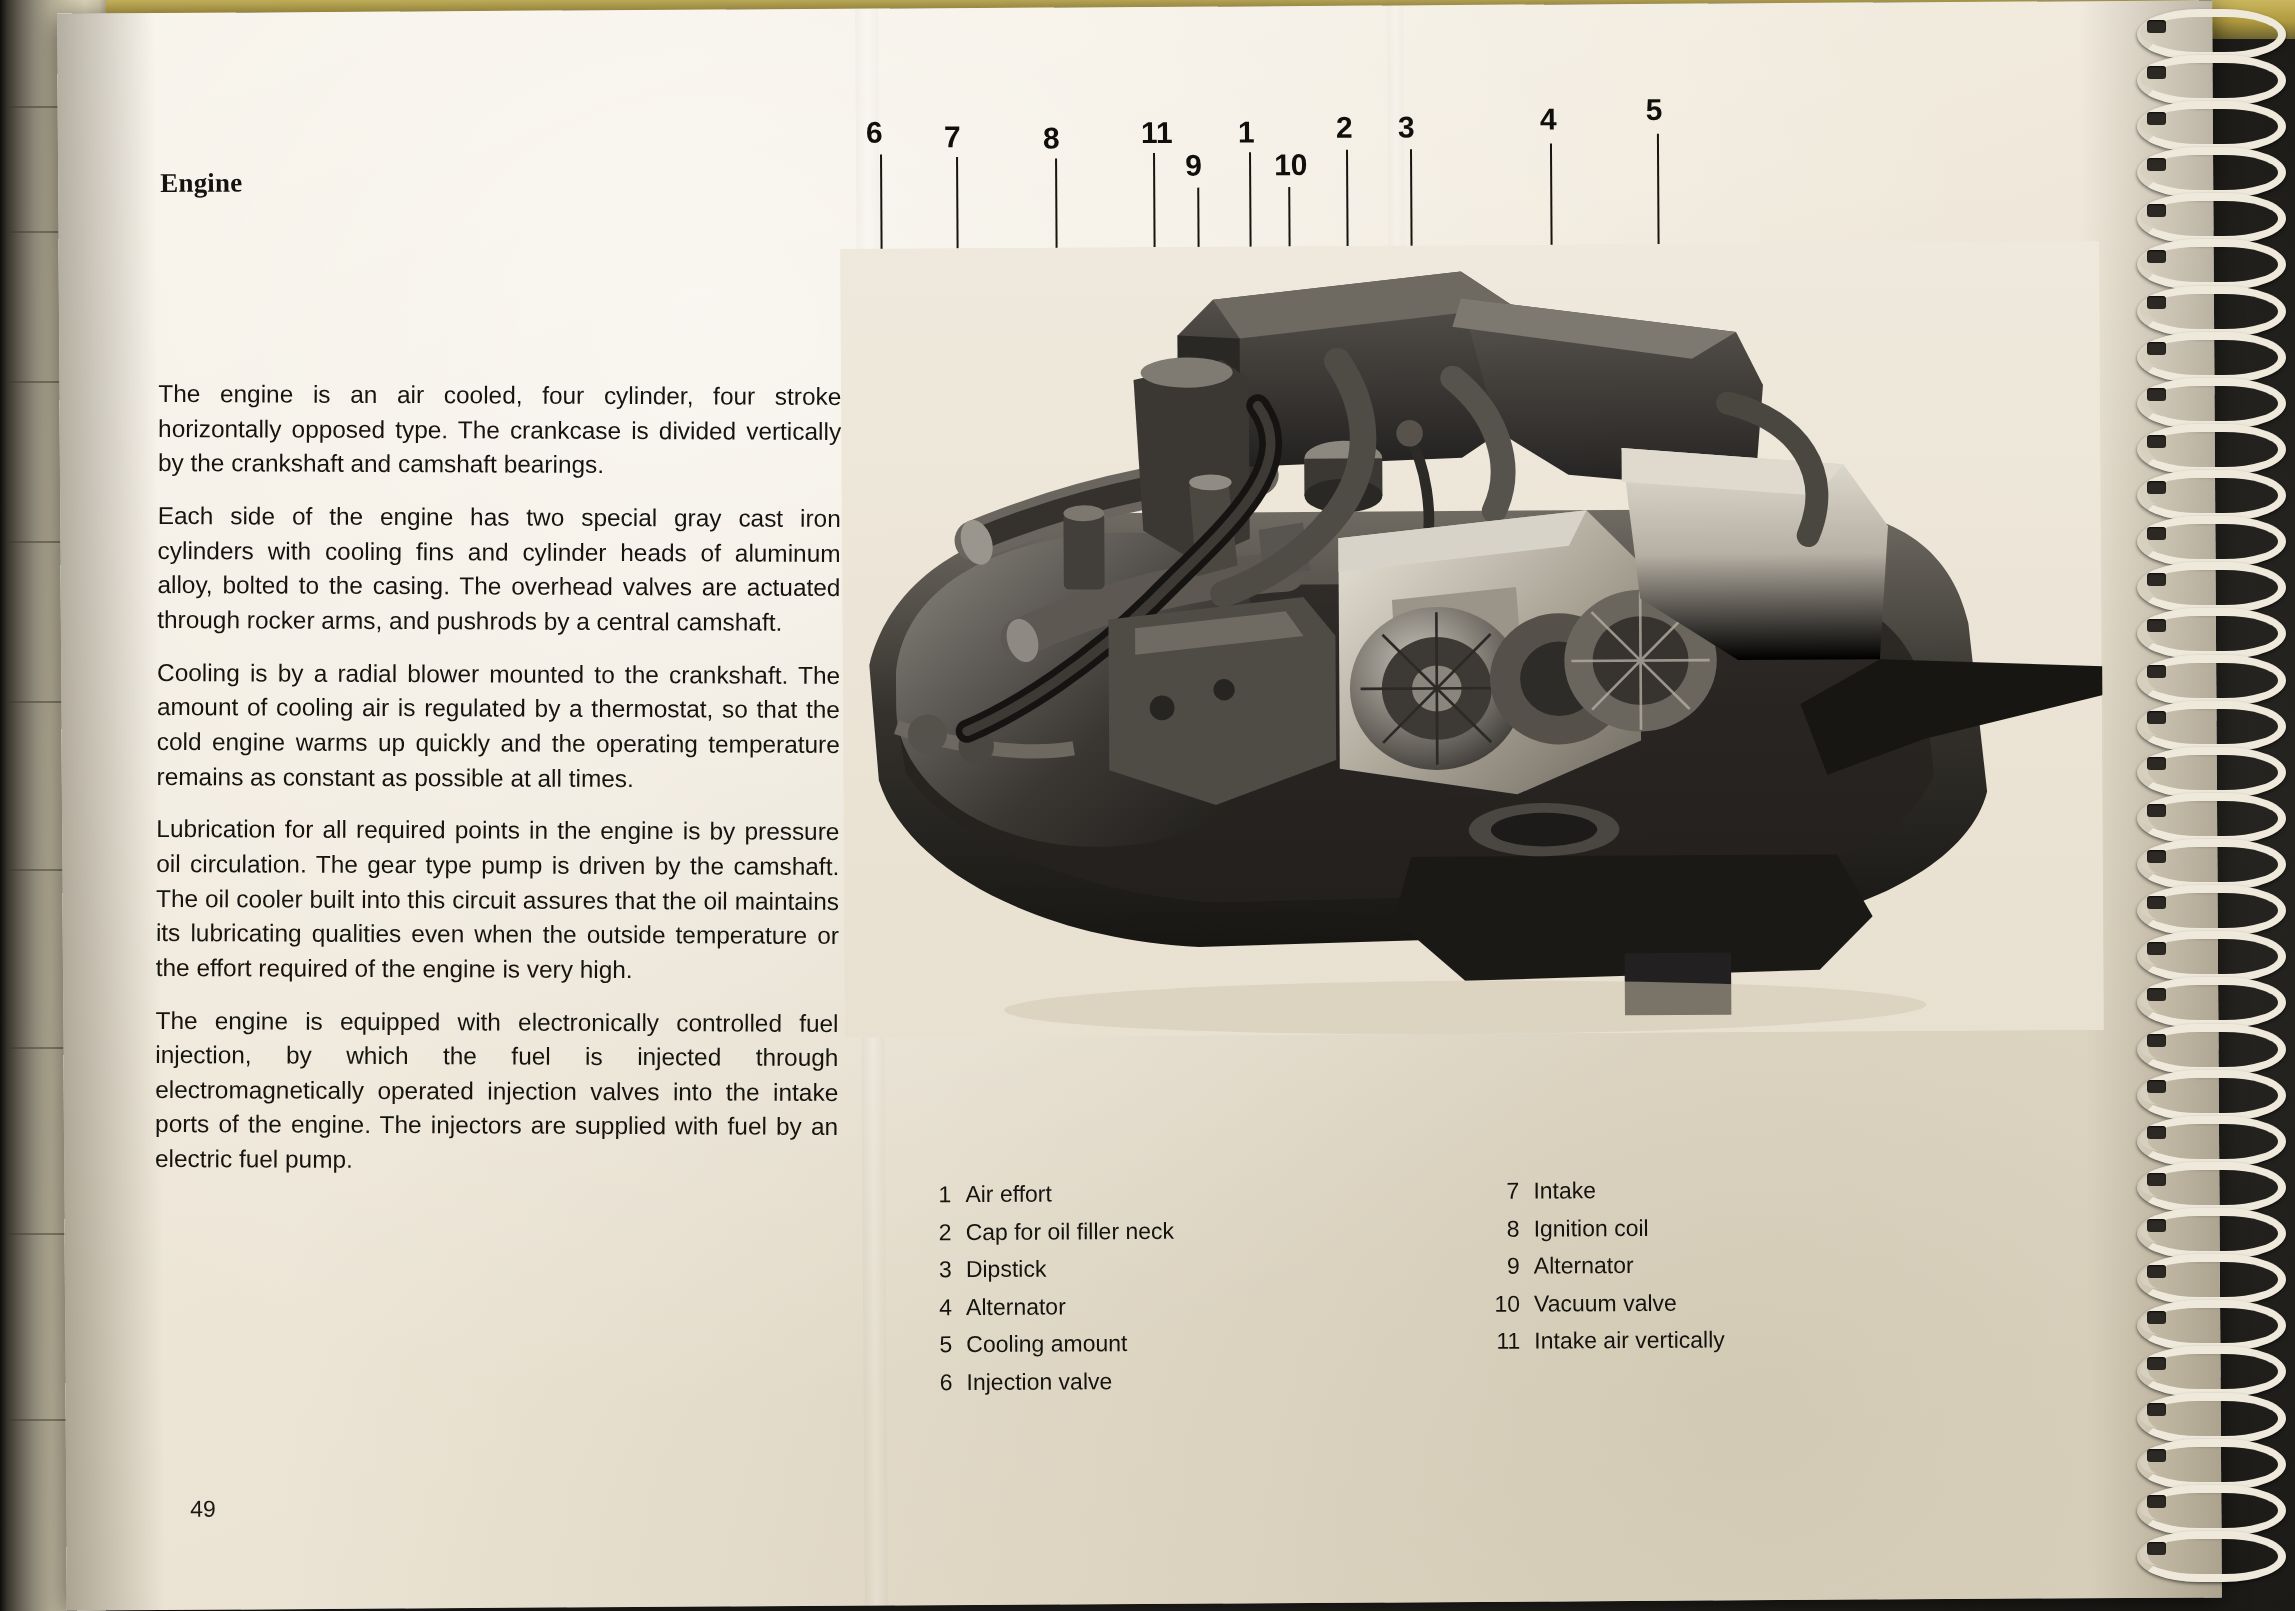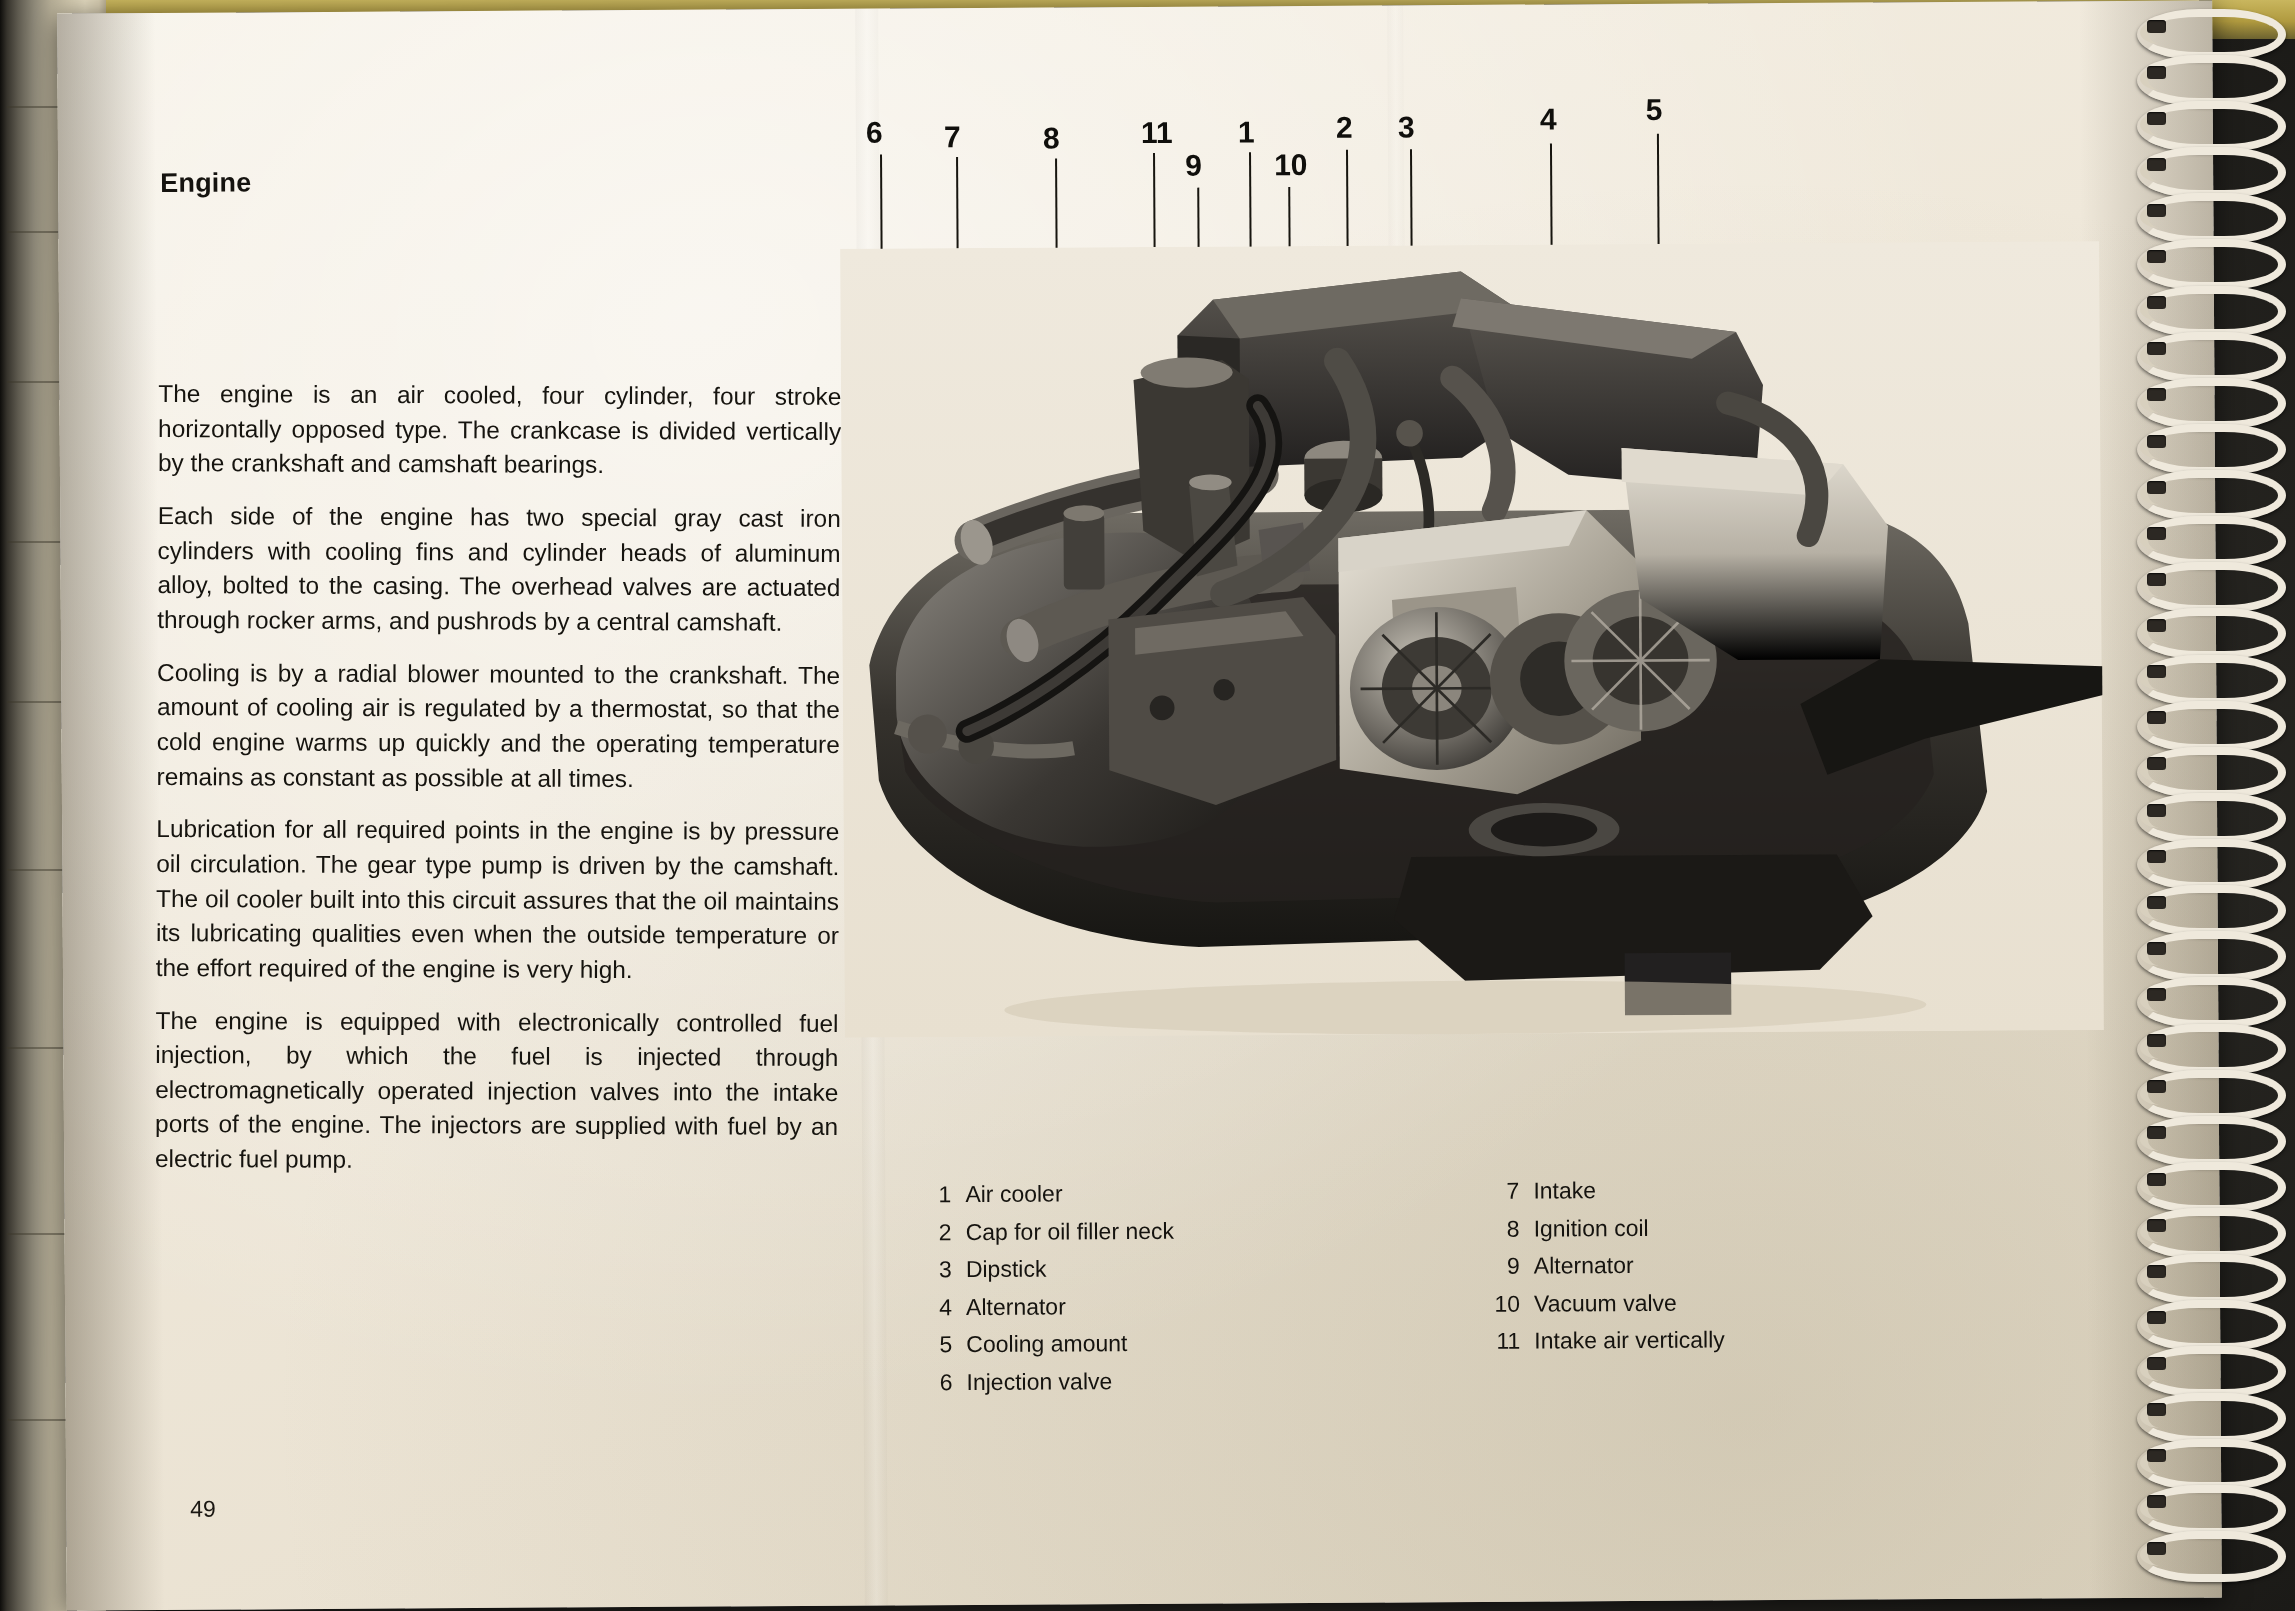--- a/index.html
+++ b/index.html
@@ -134,20 +134,21 @@
   }
 
   
   .section-title {
     position: absolute;
     left: 102px; top: 155px;
     font-size: 27px;
     font-weight: bold;
     color: #15130f;
     letter-spacing: 0.2px;
+    font-family: Liberation Serif, serif;
   }
 
   #text-col {
     position: absolute;
     left: 99px; top: 364px;
     width: 683px;
     color: #16140f;
     font-size: 24.4px;
     line-height: 1.42;
     text-align: justify;
@@ -417,21 +418,21 @@
         <ellipse cx="273" cy="300" rx="23" ry="9" fill="#7d786f"></ellipse>
 
         <ellipse cx="700" cy="860" rx="520" ry="30" fill="#cfc5b0" opacity="0.5"></ellipse>
       </svg>
     </div>
 
     <div id="legend">
       <div class="legend-col left">
         <div class="legend-row">
           <span class="legend-num">1</span>
-          <span>Air cooler</span>
+          <span>Air effort</span>
         </div>
         <div class="legend-row">
           <span class="legend-num">2</span>
           <span>Cap for oil filler neck</span>
         </div>
         <div class="legend-row">
           <span class="legend-num">3</span>
           <span>Dipstick</span>
         </div>
         <div class="legend-row">

